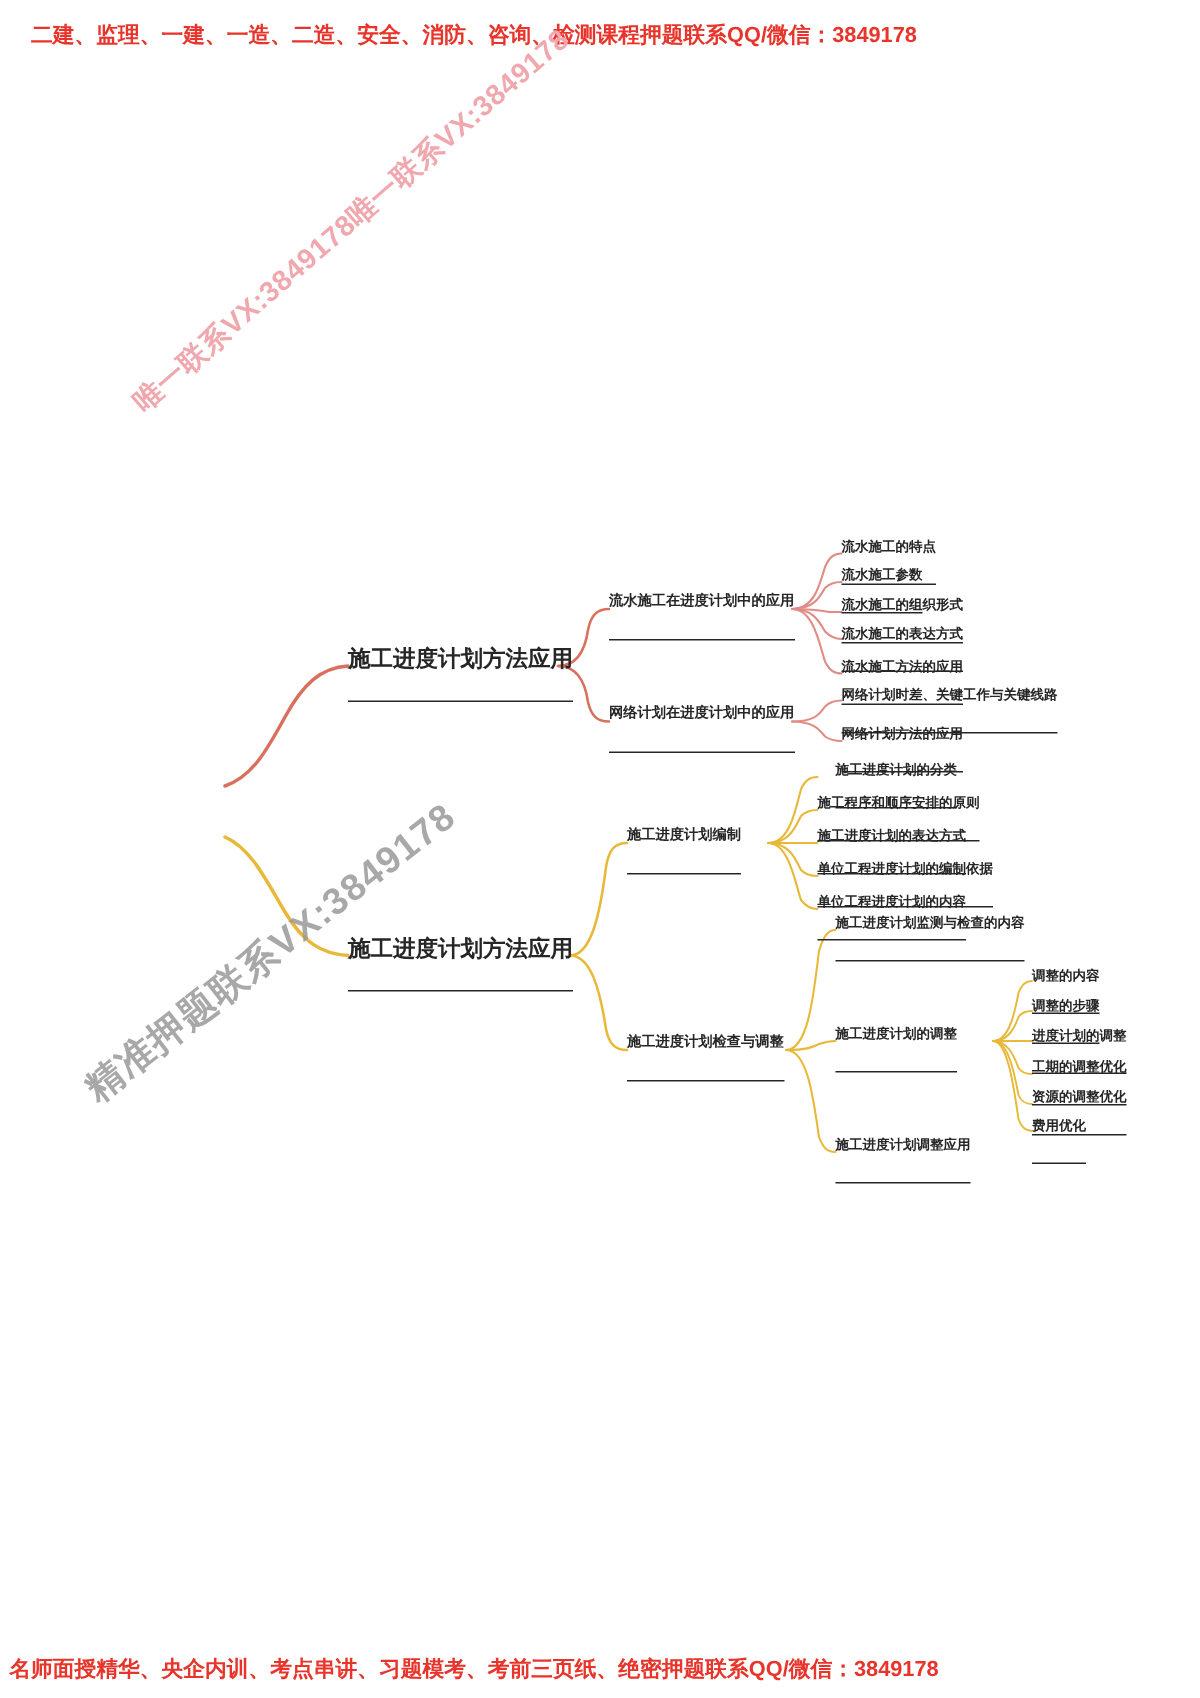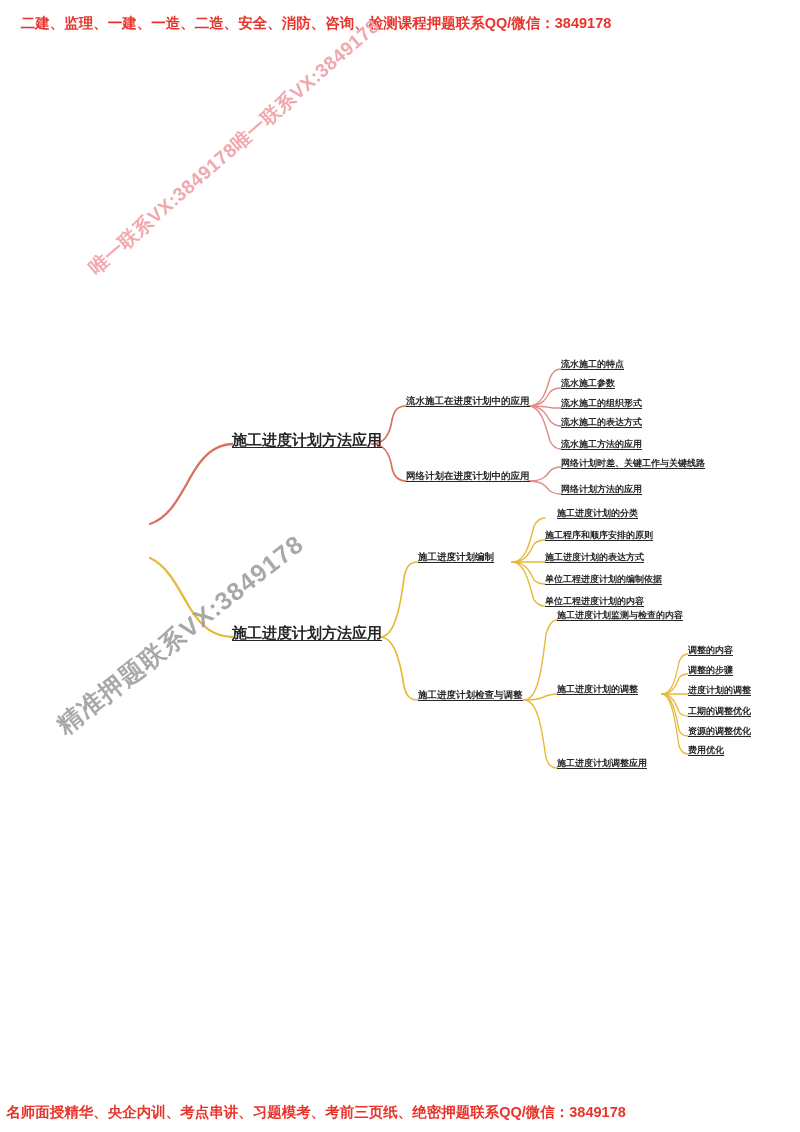--- a/index.html
+++ b/index.html
@@ -56,21 +56,21 @@
     letter-spacing: 0.4px;
     box-shadow: 0 1px 2px rgba(0,0,0,0.18);
   }
 
   
   .node {
     position: absolute;
     white-space: nowrap;
     color: #262626;
     line-height: 1;
-    padding-bottom: 0;
+    padding-bottom: 20px;
   }
   .node.l2 {
     font-size: 15px;
     font-weight: bold;
     border-bottom: 1.6px solid;
   }
   .node.l3 {
     font-size: 9.5px;
     font-weight: bold;
     border-bottom: 1.3px solid;

